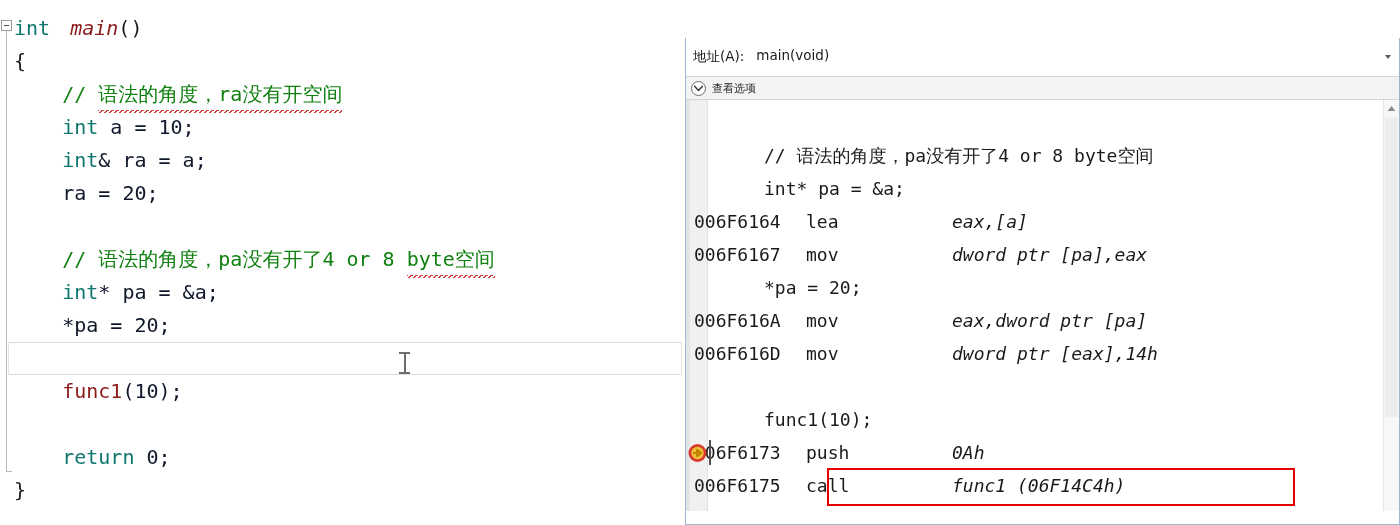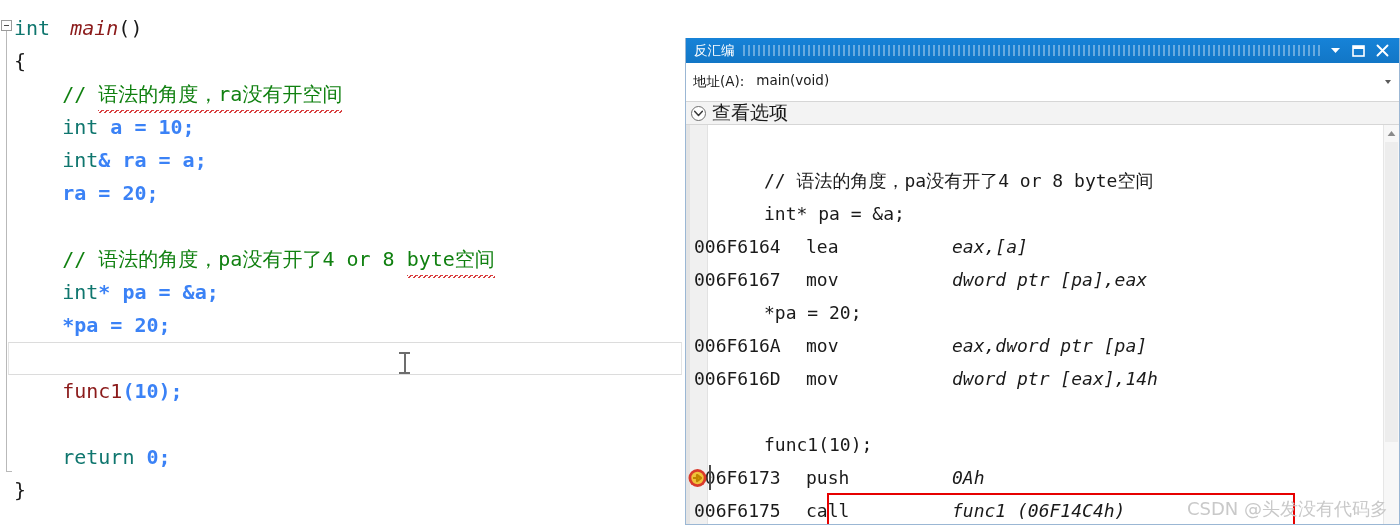--- a/index.html
+++ b/index.html
@@ -49,21 +49,21 @@
     border-bottom: 1px solid #dcdcdc;
     border-left: 1px solid #e4e4e4;
     border-right: 1px solid #e4e4e4;
     margin-left: 8px;
     margin-right: 8px;
     padding-left: 6px;
     width: 674px;
   }
 
   .kw      { color: #0f766e; }
-  .ident   { color: #3b82f6; font-weight: bold; }
+  .ident   { color: #0f172a; }
   .punct   { color: #1a1a1a; }
   .fn      { color: #8b1a1a; }
   .mainfn  { color: #8b1a1a; font-style: italic; margin-left: 8px; }
   .cmt     { color: #108010; }
 
   .squiggle {
     position: relative;
     display: inline-block;
     background-image:
       repeating-linear-gradient(135deg,
@@ -225,21 +225,21 @@
   .chev-circle {
     width: 15px; height: 15px;
     border: 1px solid #6e6e6e;
     border-radius: 50%;
     display: flex; align-items: center; justify-content: center;
     margin-right: 6px;
     background: #ffffff;
   }
   .chev-circle svg { display: block; }
   .dw-toolbar-label {
-    font-size: 19px;
+    font-size: 11px;
     color: #1a1a1a;
     font-family: "DejaVu Sans", sans-serif;
   }
 
   .dw-body {
     position: relative;
     height: 411px;
     background: #ffffff;
     overflow: hidden;
   }
@@ -352,42 +352,20 @@
     <div class="fold-box"></div>
     <div class="fold-line"></div>
     <div class="code-area" id="code-area"><div class="cline"><span class="kw">int </span><span class="mainfn">main</span><span class="punct">()</span></div><div class="cline"><span class="punct">{</span></div><div class="cline"><span>    </span><span class="cmt">// </span><span class="cmt squiggle">语法的角度，ra没有开空间</span></div><div class="cline"><span>    </span><span class="kw">int</span><span class="ident"> a = 10;</span></div><div class="cline"><span>    </span><span class="kw">int</span><span class="ident">&amp; ra = a;</span></div><div class="cline"><span>    </span><span class="ident">ra = 20;</span></div><div class="cline"></div><div class="cline"><span>    </span><span class="cmt">// 语法的角度，pa没有开了4 or 8 </span><span class="cmt squiggle">byte空间</span></div><div class="cline"><span>    </span><span class="kw">int</span><span class="ident">* pa = &amp;a;</span></div><div class="cline"><span>    </span><span class="ident">*pa = 20;</span></div><div class="cline cur"></div><div class="cline"><span>    </span><span class="fn">func1</span><span class="ident">(10);</span></div><div class="cline"></div><div class="cline"><span>    </span><span class="kw">return</span><span class="ident"> 0;</span></div><div class="cline"><span class="punct">}</span></div></div>
     <div class="ibeam">
         <i></i>
       </div>
   </div>
 
   <div id="disasm">
 
-    <div class="dw-title">
-      <span class="dw-title-text">反汇编</span>
-      <span class="dw-grip"></span>
-      <span class="dw-btns">
-        <span class="dw-btn">
-          <svg width="11" height="9" viewBox="0 0 11 9">
-              <path d="M1 2 L5.5 7 L10 2 Z" fill="#ffffff"></path>
-            </svg>
-        </span>
-        <span class="dw-btn">
-          <svg width="13" height="12" viewBox="0 0 13 12">
-            <rect x="1" y="1" width="11" height="10" fill="none" stroke="#ffffff" stroke-width="1.6"></rect>
-            <rect x="1" y="1" width="11" height="3" fill="#ffffff"></rect>
-          </svg>
-        </span>
-        <span class="dw-btn">
-          <svg width="13" height="13" viewBox="0 0 13 13">
-            <path d="M1.5 1.5 L11.5 11.5 M11.5 1.5 L1.5 11.5" stroke="#ffffff" stroke-width="1.9" stroke-linecap="round"></path>
-          </svg>
-        </span>
-      </span>
-    </div>
 
     <div class="dw-addr">
       <span class="dw-addr-label">地址(A):</span>
       <span class="dw-addr-combo">
         <span class="dw-addr-value">main(void)</span>
         <span class="dw-addr-arrow"></span>
       </span>
     </div>
 
     <div class="dw-toolbar">
@@ -415,14 +393,13 @@
           <svg width="9" height="7" viewBox="0 0 9 7">
               <path d="M4.5 1 L8.4 6 L0.6 6 Z" fill="#8a8a8a"></path>
             </svg>
         </div>
         <div class="dw-scroll-thumb"></div>
         <div class="dw-scroll-track-lower"></div>
       </div>
     </div>
   </div>
 
-  <div class="watermark">CSDN @头发没有代码多</div>
 </div>
 
 </body></html>

